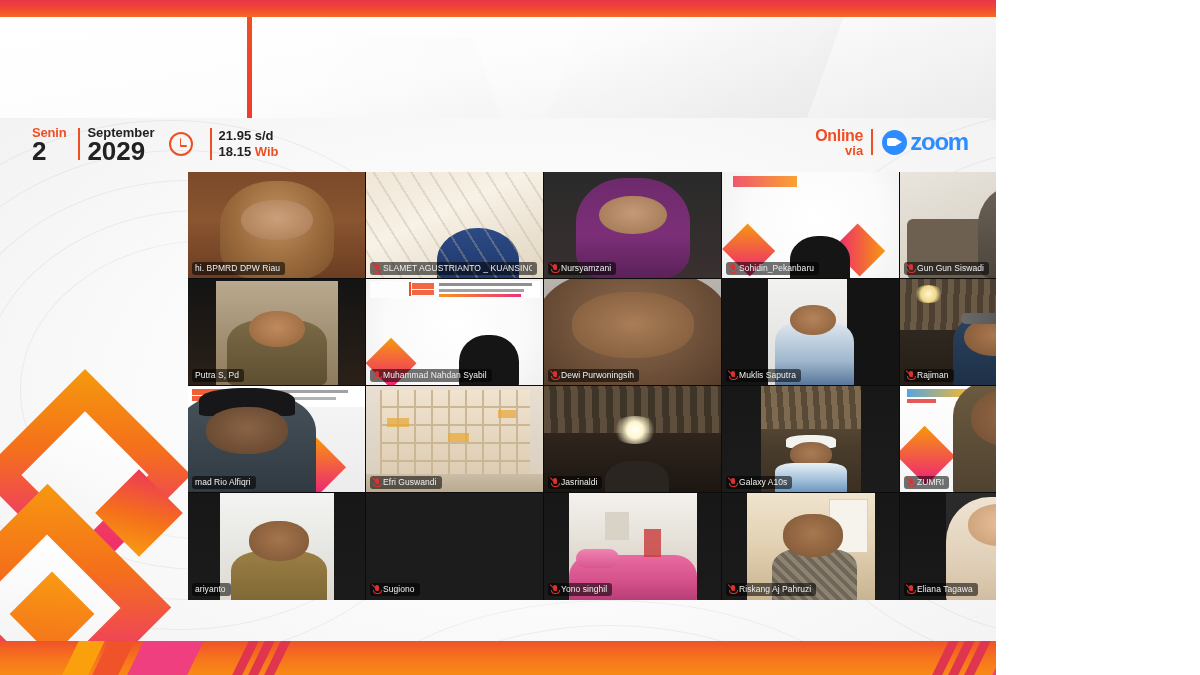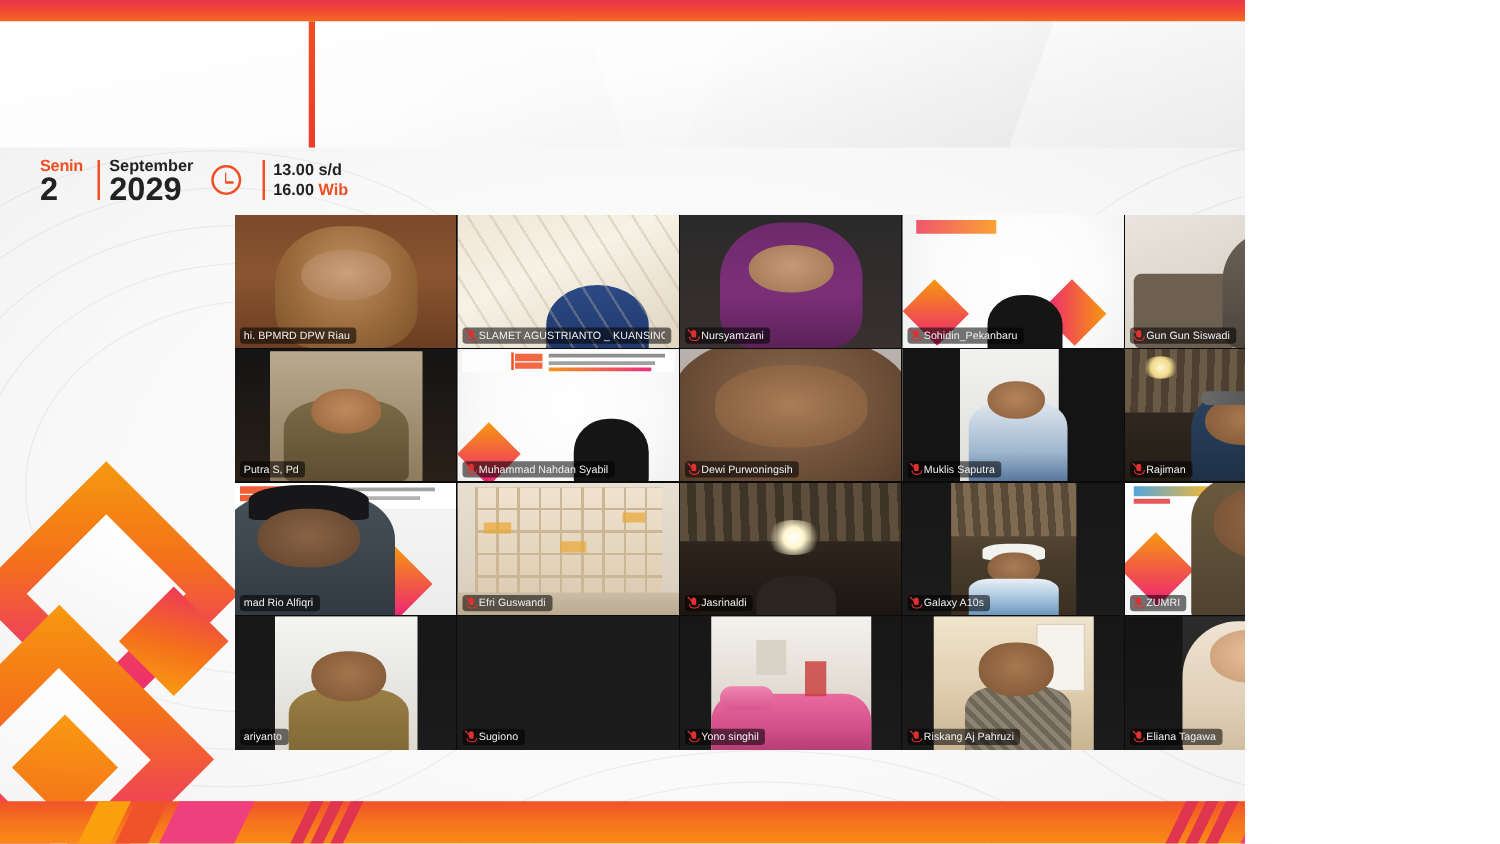--- a/index.html
+++ b/index.html
@@ -296,28 +296,39 @@
       <div class="dt-num">2</div>
     </div>
     <div class="dt-bar"></div>
     <div class="dt-monthyear">
       <div class="dt-month">September</div>
       <div class="dt-year">2029</div>
     </div>
     <div class="clock-icon"></div>
     <div class="dt-bar"></div>
     <div class="dt-times">
-      <div>13.00 s/d</div>
+      <div>21.95 s/d</div>
       <div>
-        <span>16.00</span>
+        <span>18.15</span>
         <span class="dt-wib">Wib</span>
       </div>
     </div>
   </div>
 
+  <div class="online-zoom">
+    <div class="ov-text">
+      <div class="ov-online">Online</div>
+      <div class="ov-via">via</div>
+    </div>
+    <div class="ov-bar"></div>
+    <div class="zoom-mark">
+      <div class="zoom-cam"></div>
+      <div class="zoom-word">zoom</div>
+    </div>
+  </div>
 
   <div id="grid">
 
     <div class="tile">
       <div class="feed" style="background:linear-gradient(180deg,#7b4a2a 0%,#8a5530 45%,#6b3d22 100%);">
         <div style="position:absolute;left:18%;top:8%;width:64%;height:92%;border-radius:46% 46% 30% 30%;background:radial-gradient(ellipse at 50% 38%,#c09060 0%,#9a6a3c 55%,#7a4f2a 100%);"></div>
         <div style="position:absolute;left:30%;top:26%;width:40%;height:38%;border-radius:48%;background:radial-gradient(ellipse at 50% 45%,#cba07a 0%,#a97a52 100%);"></div>
       </div>
       <div class="nametag">
         <span class="nm">hi. BPMRD DPW Riau</span>

